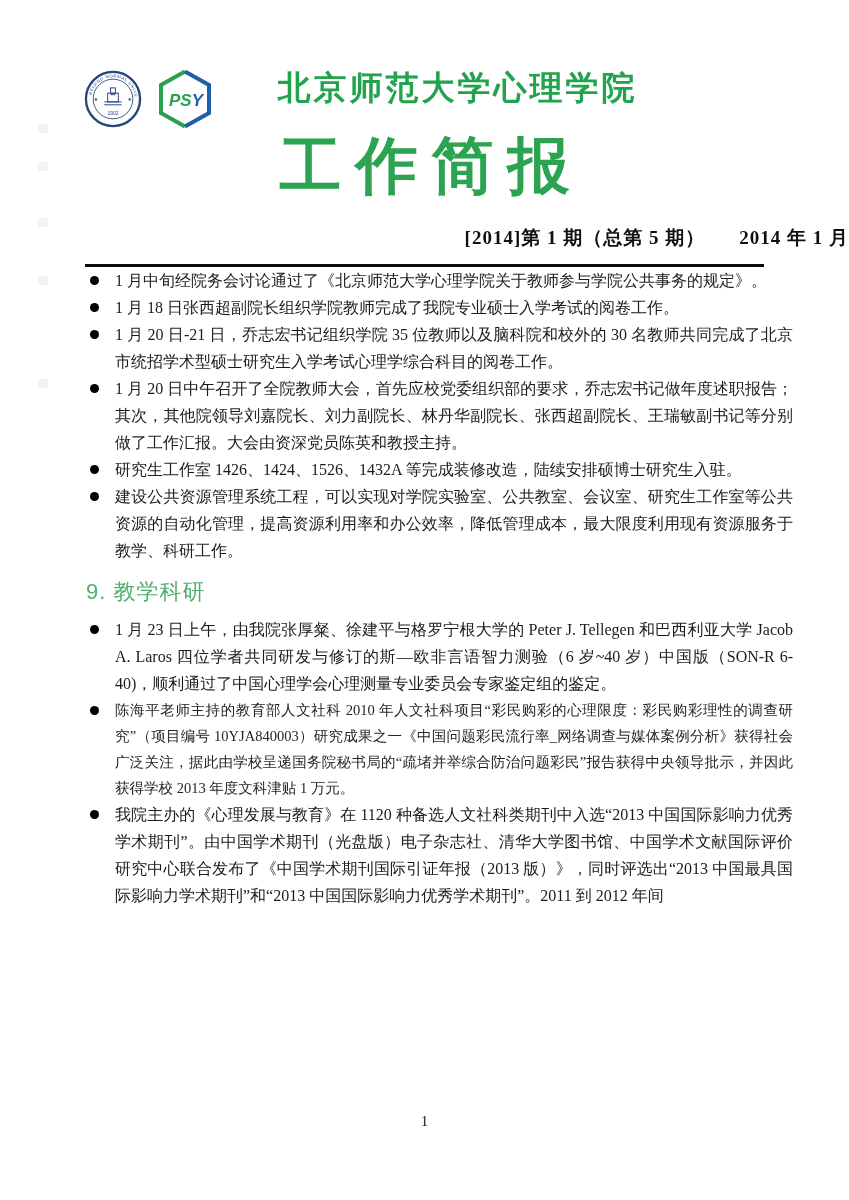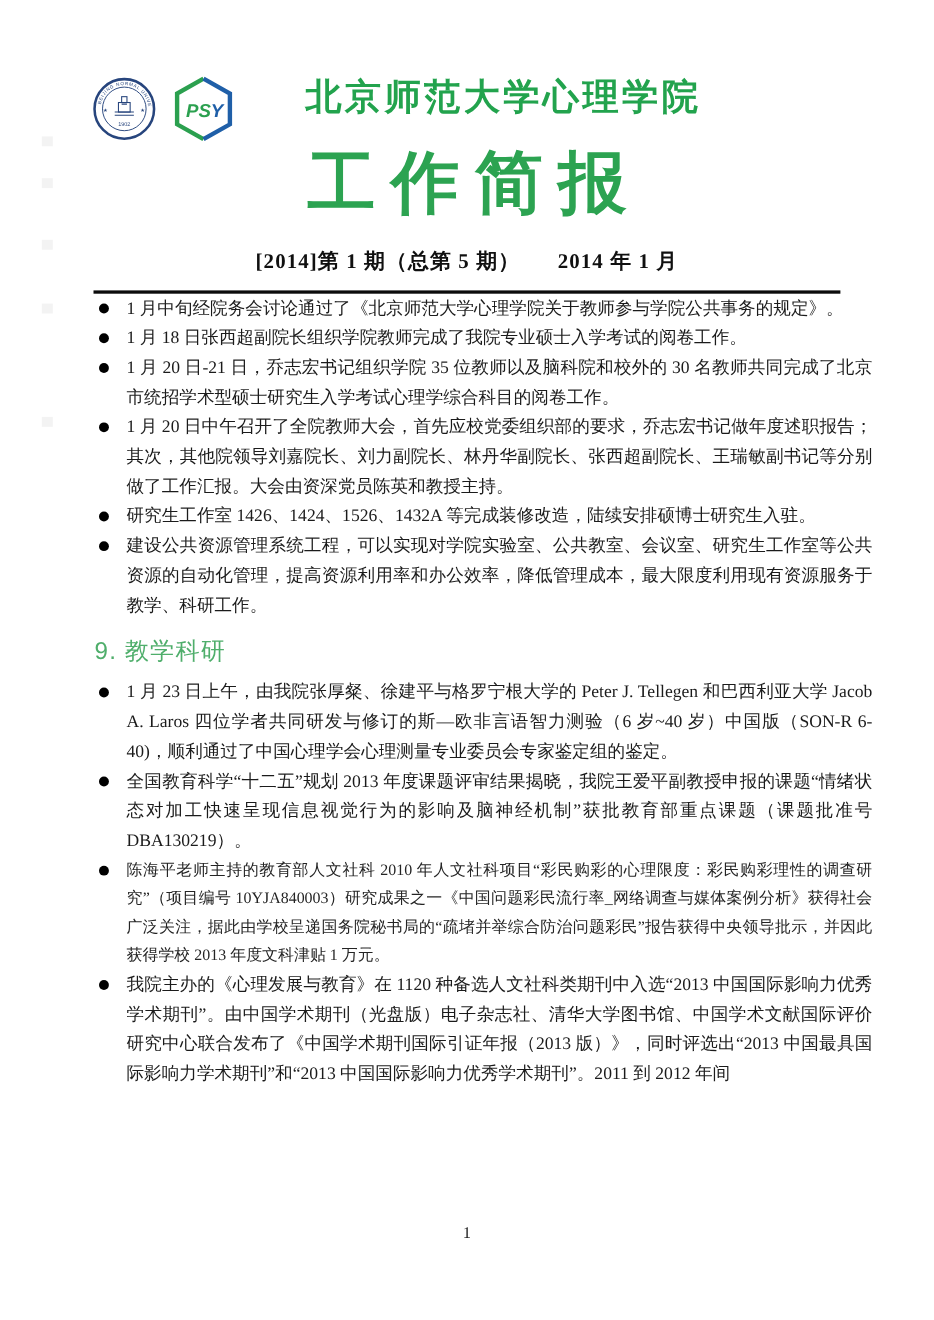--- a/index.html
+++ b/index.html
@@ -18,20 +18,21 @@
     font-size:33px;font-weight:bold;letter-spacing:3px;
     color:#22a34d;padding-left:66px;
   }
   .main-title{
     font-size:62px;font-weight:bold;letter-spacing:14px;
     color:#2ca351;margin-top:13px;text-indent:14px;
   }
   .issue-line{
     margin-top:17px;font-size:19px;font-weight:bold;color:#101010;
     letter-spacing:1px;
+    text-align:right;
   }
   .issue-line .date{margin-left:34px;}
   .rule{border:none;border-top:3.5px solid #0b0b0b;margin:13px 85px 0 85px;}
   
   .section-heading{
     font-family:"Liberation Sans","DejaVu Sans",sans-serif;
     font-size:22px;color:#4fae6b;font-weight:500;
     margin:13px 58px 9px 86px;letter-spacing:1px;
   }
   ul.items{list-style:none;margin:0 56px 0 86px;padding:0;}
@@ -130,24 +131,20 @@
       <div class="li-text">建设公共资源管理系统工程，可以实现对学院实验室、公共教室、会议室、研究生工作室等公共资源的自动化管理，提高资源利用率和办公效率，降低管理成本，最大限度利用现有资源服务于教学、科研工作。</div>
     </li>
   </ul>
 
   <div class="section-heading">9. 教学科研</div>
   <ul class="items">
     <li class="item">
       <span class="bullet"></span>
       <div class="li-text">1 月 23 日上午，由我院张厚粲、徐建平与格罗宁根大学的 Peter J. Tellegen 和巴西利亚大学 Jacob A. Laros 四位学者共同研发与修订的斯—欧非言语智力测验（6 岁~40 岁）中国版（SON-R 6-40)，顺利通过了中国心理学会心理测量专业委员会专家鉴定组的鉴定。</div>
     </li>
-    <li class="item">
-      <span class="bullet"></span>
-      <div class="li-text">全国教育科学“十二五”规划 2013 年度课题评审结果揭晓，我院王爱平副教授申报的课题“情绪状态对加工快速呈现信息视觉行为的影响及脑神经机制”获批教育部重点课题（课题批准号 DBA130219）。</div>
-    </li>
     <li class="item small">
       <span class="bullet"></span>
       <div class="li-text">陈海平老师主持的教育部人文社科 2010 年人文社科项目“彩民购彩的心理限度：彩民购彩理性的调查研究”（项目编号 10YJA840003）研究成果之一《中国问题彩民流行率_网络调查与媒体案例分析》获得社会广泛关注，据此由学校呈递国务院秘书局的“疏堵并举综合防治问题彩民”报告获得中央领导批示，并因此获得学校 2013 年度文科津贴 1 万元。</div>
     </li>
     <li class="item">
       <span class="bullet"></span>
       <div class="li-text">我院主办的《心理发展与教育》在 1120 种备选人文社科类期刊中入选“2013 中国国际影响力优秀学术期刊”。由中国学术期刊（光盘版）电子杂志社、清华大学图书馆、中国学术文献国际评价研究中心联合发布了《中国学术期刊国际引证年报（2013 版）》，同时评选出“2013 中国最具国际影响力学术期刊”和“2013 中国国际影响力优秀学术期刊”。2011 到 2012 年间</div>
     </li>
   </ul>
 

